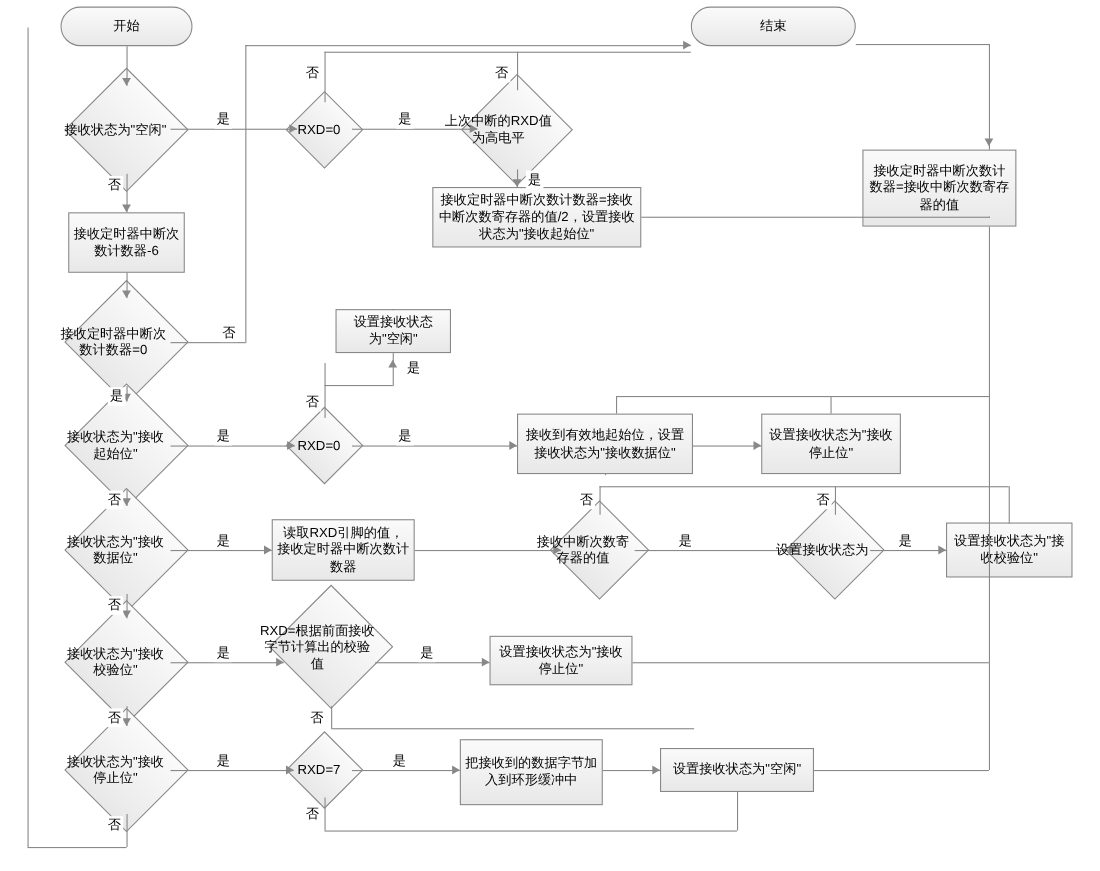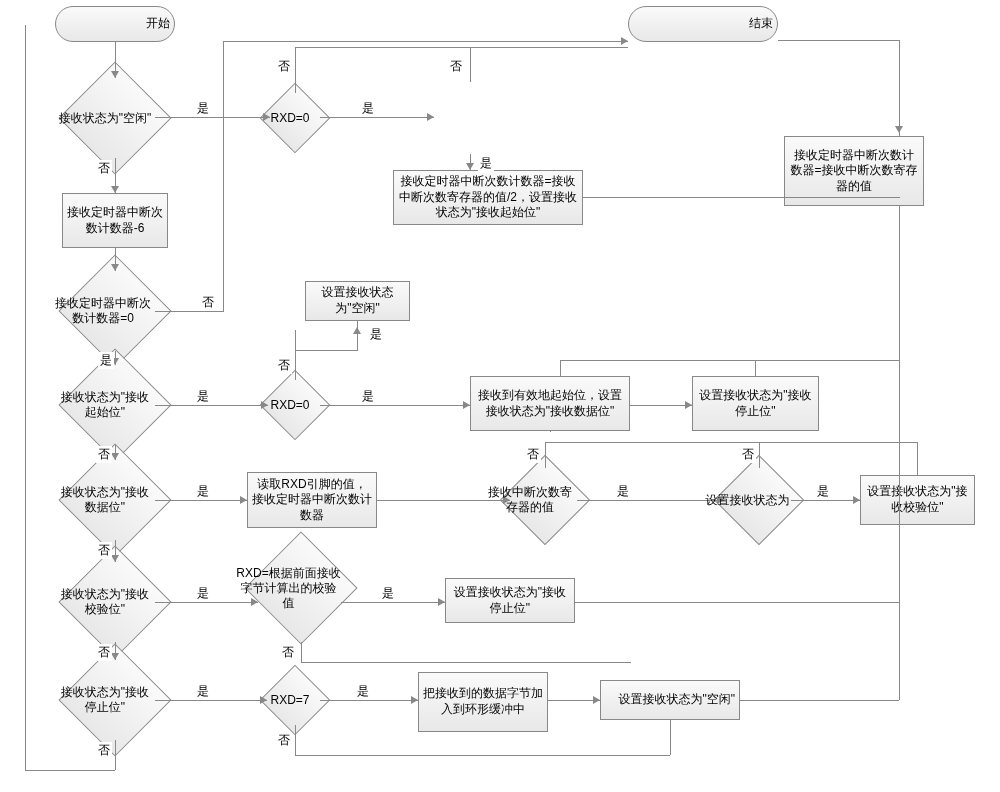--- a/index.html
+++ b/index.html
@@ -1,17 +1,17 @@
 <!DOCTYPE html>
 <html><head>
 <meta charset="utf-8">
 <style>
 body{margin:0;padding:0;font-family:"Microsoft YaHei",sans-serif;font-size:12px;background:#fff}
 .canvas{position:relative;width:1000px;height:792px}
-.node{position:absolute;border:1px solid #888;background:linear-gradient(#fafafa,#e8e8e8);display:flex;align-items:center;justify-content:flex-end;text-align:center;padding:4px;box-sizing:border-box;line-height:1.3}
+.node{position:absolute;border:1px solid #888;background:linear-gradient(#fafafa,#e8e8e8);display:flex;align-items:center;justify-content:center;text-align:center;padding:4px;box-sizing:border-box;line-height:1.3}
 .term{border-radius:20px;height:36px}
 .rect{border-radius:0}
 .diamond{border:none;background:none;padding:0}
 .diamond .db{position:absolute;inset:0;border:1px solid #888;background:linear-gradient(#fafafa,#e8e8e8);transform:rotate(45deg);transform-origin:center}
 .diamond .dt{position:relative;z-index:1;text-align:center;line-height:1.25}
 .lbl{position:absolute;font-size:12px;background:#fff;padding:0 2px}
 .h{position:absolute;height:1px;background:#888}
 .v{position:absolute;width:1px;background:#888}
 .ar{position:absolute;width:0;height:0;border:4px solid transparent}
 .ar.r{border-left:7px solid #888}
@@ -30,20 +30,24 @@
       <span>结束</span>
     </div>
 
 <div class="node diamond" style="left:75px;top:78px;width:80px;height:80px">
       <div class="db"></div>
       <div class="dt" style="width:120px;margin-left:-20px">接收状态为"空闲"</div>
     </div>
 <div class="node diamond" style="left:270px;top:93px;width:50px;height:50px">
       <div class="db"></div>
       <div class="dt" style="width:70px;margin-left:-10px">RXD=0</div>
+    </div>
+<div class="node diamond" style="left:434px;top:82px;width:72px;height:72px">
+      <div class="db"></div>
+      <div class="dt" style="width:140px;margin-left:-34px">上次中断的RXD值为高电平</div>
     </div>
 
 <div class="node rect" style="left:62px;top:193px;width:106px;height:55px">
       <span>接收定时器中断次数计数器-6</span>
     </div>
 <div class="node rect" style="left:393px;top:170px;width:190px;height:55px">
       <span>接收定时器中断次数计数器=接收中断次数寄存器的值/2，设置接收状态为"接收起始位"</span>
     </div>
 <div class="node rect" style="left:784px;top:136px;width:140px;height:70px">
       <span>接收定时器中断次数计数器=接收中断次数寄存器的值</span>

